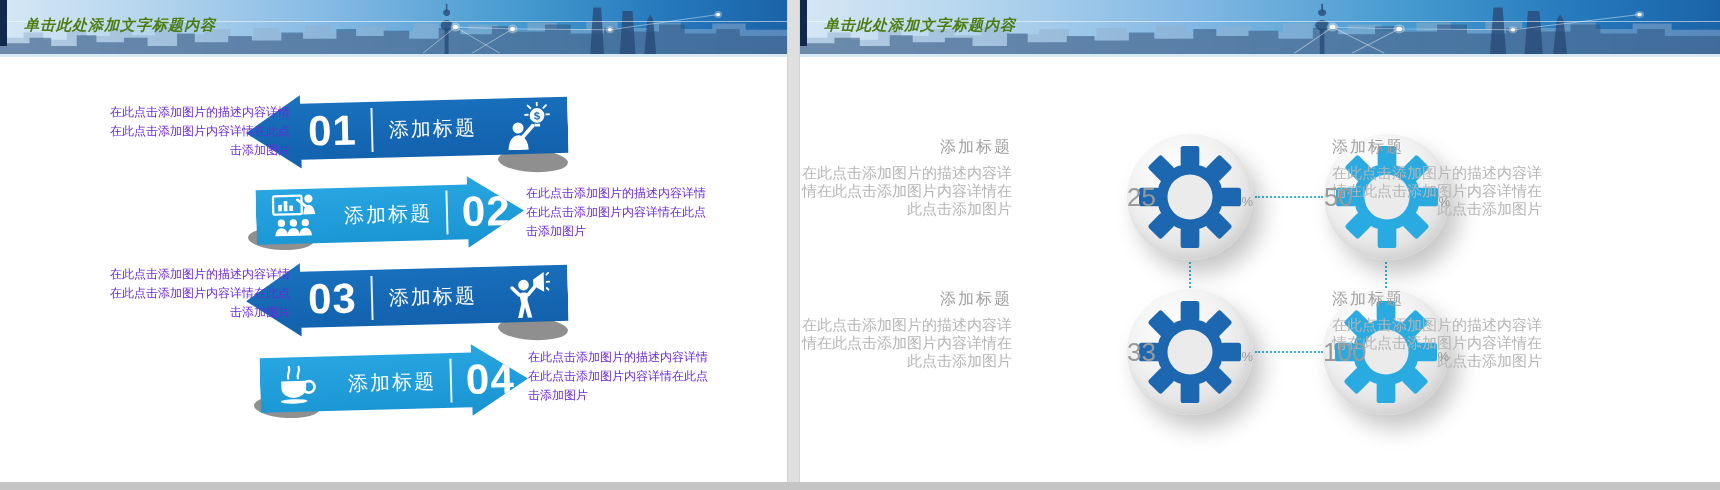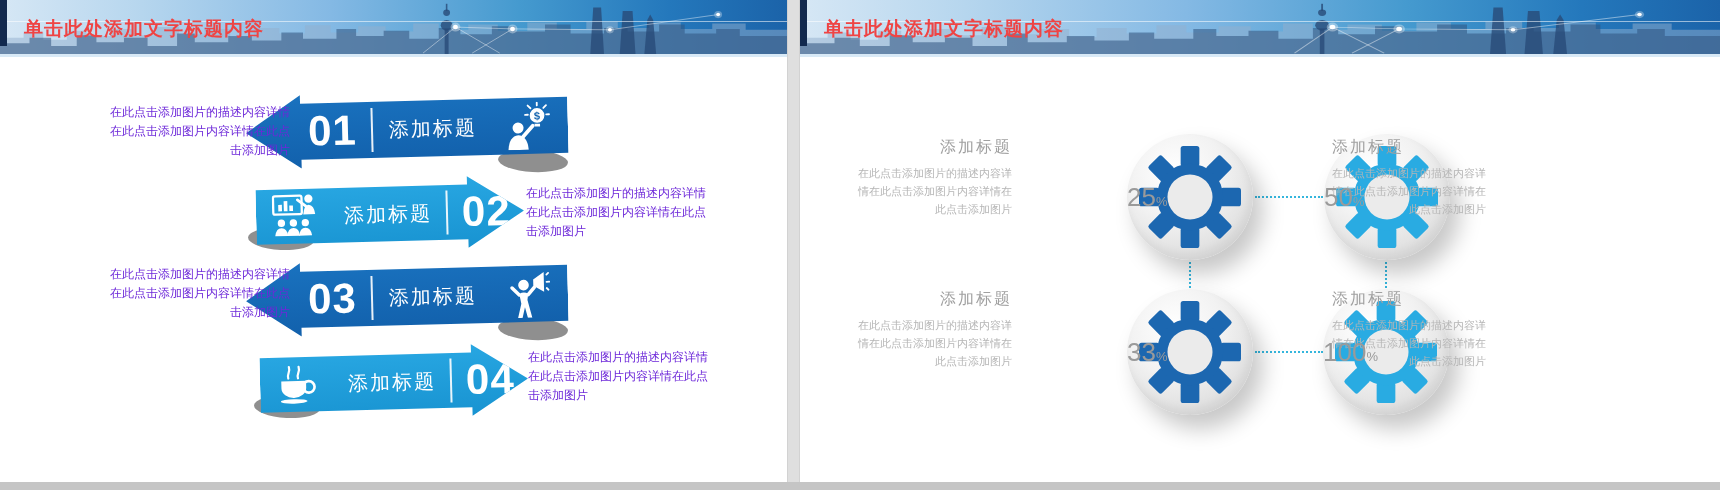--- a/index.html
+++ b/index.html
@@ -13,22 +13,22 @@
   #slide-right{left:800px;width:920px;}
   .bottom-bar{position:absolute;left:0;top:482px;width:1720px;height:8px;background:#c5c5c5;}
 
   
   .header{position:absolute;top:0;left:0;right:0;height:57px;overflow:hidden;
     background:linear-gradient(90deg,#d6e7f5 0%,#b6d6ee 18%,#84b9e4 42%,#459acf 66%,#2478bc 85%,#1b63a9 100%);}
   .header svg{position:absolute;left:0;bottom:3px;width:100%;height:52px;display:block;}
   .strip{position:absolute;left:0;right:0;bottom:0;height:3px;background:#d8e9f6;}
   .hline{position:absolute;left:0;right:0;top:21px;height:1px;background:rgba(255,255,255,.55);}
   .accent-bar{position:absolute;left:0;top:0;width:7px;height:46px;background:#12294e;z-index:4;}
-  .slide-title{position:absolute;left:24px;top:16px;z-index:5;font-size:19px;font-weight:700;
-    color:#ef4444;letter-spacing:1px;white-space:nowrap;}
+  .slide-title{position:absolute;left:24px;top:16px;z-index:5;font-size:15px;font-weight:700;
+    color:#4d7c0f;letter-spacing:1px;white-space:nowrap;font-style:italic;}
 
   
   .arrow{position:absolute;display:flex;align-items:center;z-index:2;color:#fff;}
   .arrow-l{height:78px;width:322px;
     clip-path:polygon(0% 50%,17% 3%,17% 14%,100% 14%,100% 86%,17% 86%,17% 97%);
     padding-left:62px;box-sizing:border-box;transform:rotate(-1.5deg);}
   .arrow-r{height:76px;width:268px;
     clip-path:polygon(0% 14%,79% 14%,79% 3%,100% 50%,79% 97%,79% 86%,0% 86%);
     padding-left:16px;box-sizing:border-box;transform:rotate(-1.5deg);}
   .blue-dark{background:linear-gradient(178deg,#1a73c0,#115ea9);}
@@ -49,28 +49,28 @@
   .t-right{text-align:right;}
 
   
   .gear{position:absolute;width:126px;height:126px;border-radius:50%;
     background:radial-gradient(circle at 38% 30%,#ffffff 0%,#f2f2f2 40%,#dedede 75%,#cfcfcf 100%);
     box-shadow:10px 14px 22px rgba(0,0,0,.22), inset -3px -6px 10px rgba(0,0,0,.05);}
   .gear svg{position:absolute;inset:12px;display:block;}
   .g-dark .gshape{fill:#1c67b0;}
   .g-cyan .gshape{fill:#29abe2;}
   .ghole{fill:#ebebeb;}
-  .gear-val{position:absolute;inset:0;display:flex;align-items:center;justify-content:flex-start;
+  .gear-val{position:absolute;inset:0;display:flex;align-items:center;justify-content:space-between;
     color:#9a9a9a;z-index:2;white-space:nowrap;}
   .gear-val .gv{font-size:26px;font-weight:400;}
   .gear-val .pct{font-size:13px;margin-top:8px;}
   .conn-h{position:absolute;height:0;border-top:2px dotted #35b6dd;}
   .conn-v{position:absolute;width:0;border-left:2px dotted #35b6dd;}
   .rtitle{position:absolute;font-size:16px;color:#a0a0a0;letter-spacing:2px;white-space:nowrap;}
-  .rdesc{position:absolute;font-size:11px;line-height:18px;color:#b5b5b5;text-align:right;}
+  .rdesc{position:absolute;font-size:15px;line-height:18px;color:#b5b5b5;text-align:right;}
   .rdesc span{display:block;white-space:nowrap;}
 </style>
 </head>
 <body>
 
 <div class="slide" id="slide-left">
 
   <div class="header">
     <svg viewBox="0 0 800 58" preserveAspectRatio="none">
       <path fill="rgba(148,175,205,.5)" d="M0,58 L0,40 L24,40 L24,34 L44,34 L44,42 L68,42 L68,32 L88,32 L88,38 L112,38 L112,30 L134,30 L134,37 L158,37 L158,28 L182,28 L182,36 L208,36 L208,30 L234,30 L234,39 L258,39 L258,29 L284,29 L284,35 L310,35 L310,26 L336,26 L336,34 L364,34 L364,27 L392,27 L392,33 L420,33 L420,24 L446,24 L446,31 L476,31 L476,25 L506,25 L506,32 L536,32 L536,23 L566,23 L566,30 L596,30 L596,22 L628,22 L628,29 L660,29 L660,23 L692,23 L692,30 L724,30 L724,24 L758,24 L758,31 L800,31 L800,58 Z"></path>

